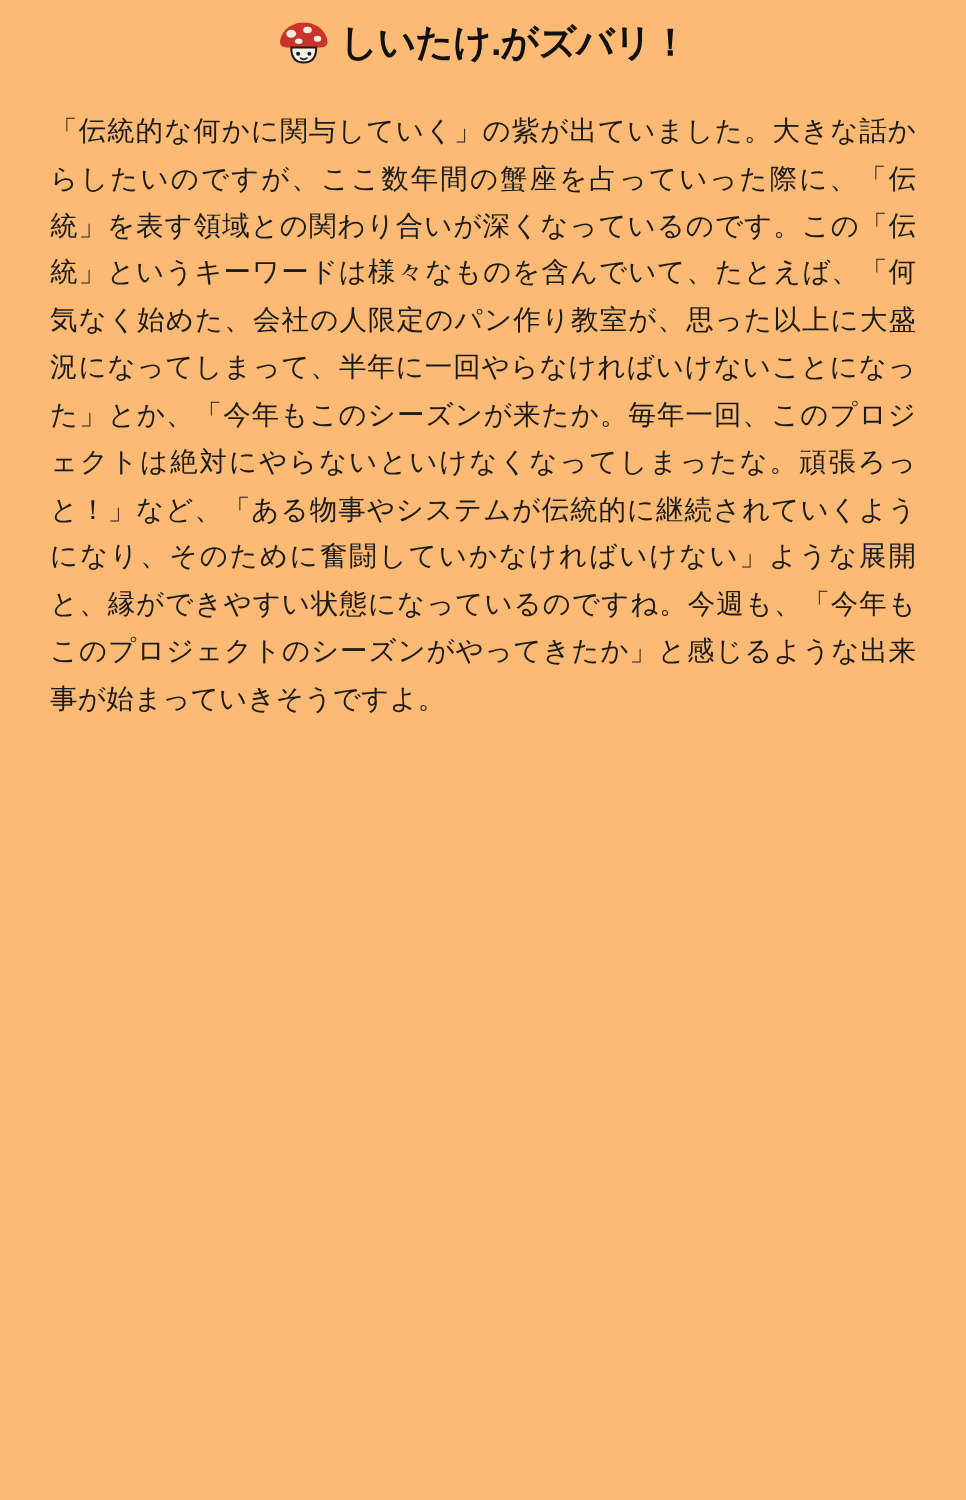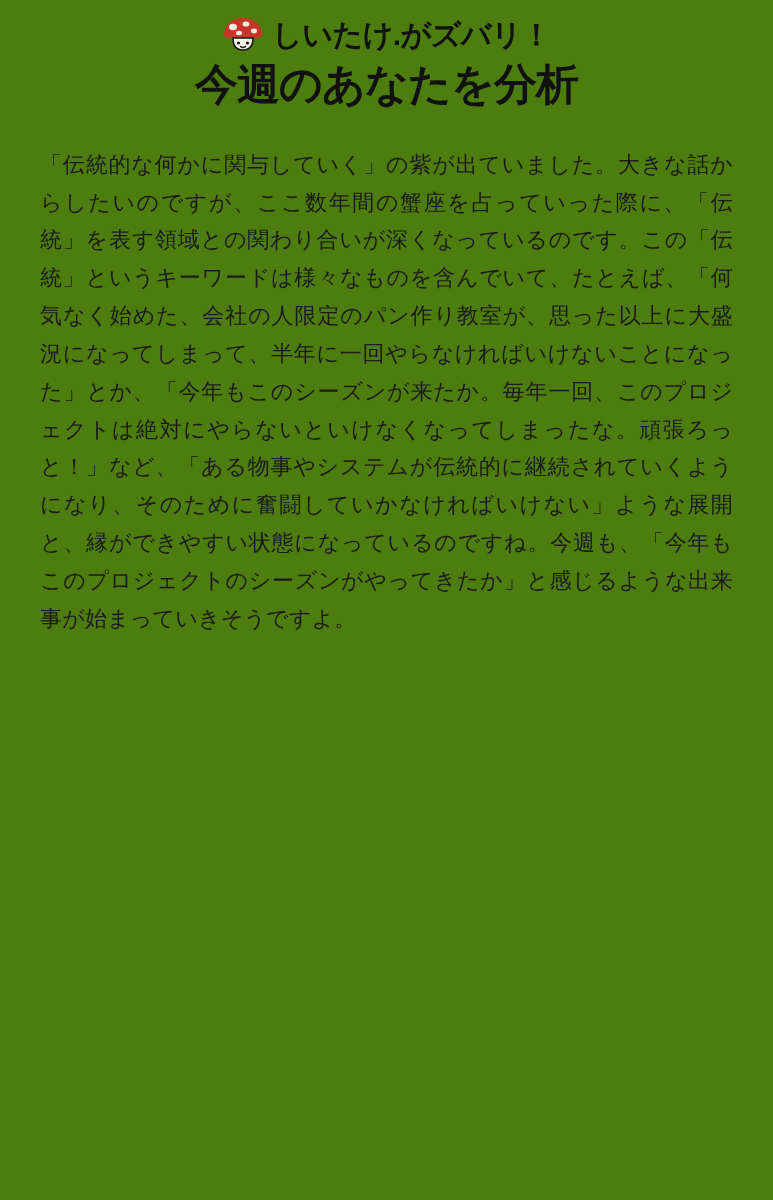--- a/index.html
+++ b/index.html
@@ -12,21 +12,21 @@
     min-height: 1200px;
     font-family: "Liberation Sans", "DejaVu Sans", sans-serif;
     color: #1a1a1a;
     -webkit-font-smoothing: antialiased;
   }
   .page {
     width: 773px;
     min-height: 1200px;
     box-sizing: border-box;
     padding: 10px 40px 0 40px;
-    background: #4d7c0f;
+    background: #fdba74;
   }
   .header {
     text-align: center;
     padding-top: 6px;
   }
   .kicker {
     display: flex;
     align-items: center;
     justify-content: center;
     gap: 8px;
@@ -83,20 +83,19 @@
           <ellipse cx="17" cy="17" rx="3" ry="2.2" fill="#f2ece0"></ellipse>
           <path d="M11 22 L31 22 C31 29 28 34 21 34 C14 34 11 29 11 22 Z" fill="#f7f2e7" stroke="#1a1a1a" stroke-width="1.6"></path>
           <circle cx="16.5" cy="27" r="1.6" fill="#1a1a1a"></circle>
           <circle cx="25.5" cy="27" r="1.6" fill="#1a1a1a"></circle>
           <path d="M18.5 30.5 Q21 32.5 23.5 30.5" fill="none" stroke="#1a1a1a" stroke-width="1.4" stroke-linecap="round"></path>
         </svg>
       </span>
       <span>しいたけ.がズバリ！</span>
     </div>
 
-    <h1 class="title">今週のあなたを分析</h1>
   </div>
 
   <div class="body-text">
     <p>「伝統的な何かに関与していく」の紫が出ていました。大きな話からしたいのですが、ここ数年間の蟹座を占っていった際に、「伝統」を表す領域との関わり合いが深くなっているのです。この「伝統」というキーワードは様々なものを含んでいて、たとえば、「何気なく始めた、会社の人限定のパン作り教室が、思った以上に大盛況になってしまって、半年に一回やらなければいけないことになった」とか、「今年もこのシーズンが来たか。毎年一回、このプロジェクトは絶対にやらないといけなくなってしまったな。頑張ろっと！」など、「ある物事やシステムが伝統的に継続されていくようになり、そのために奮闘していかなければいけない」ような展開と、縁ができやすい状態になっているのですね。今週も、「今年もこのプロジェクトのシーズンがやってきたか」と感じるような出来事が始まっていきそうですよ。</p>
   </div>
 
 </div>
 
 </body></html>

